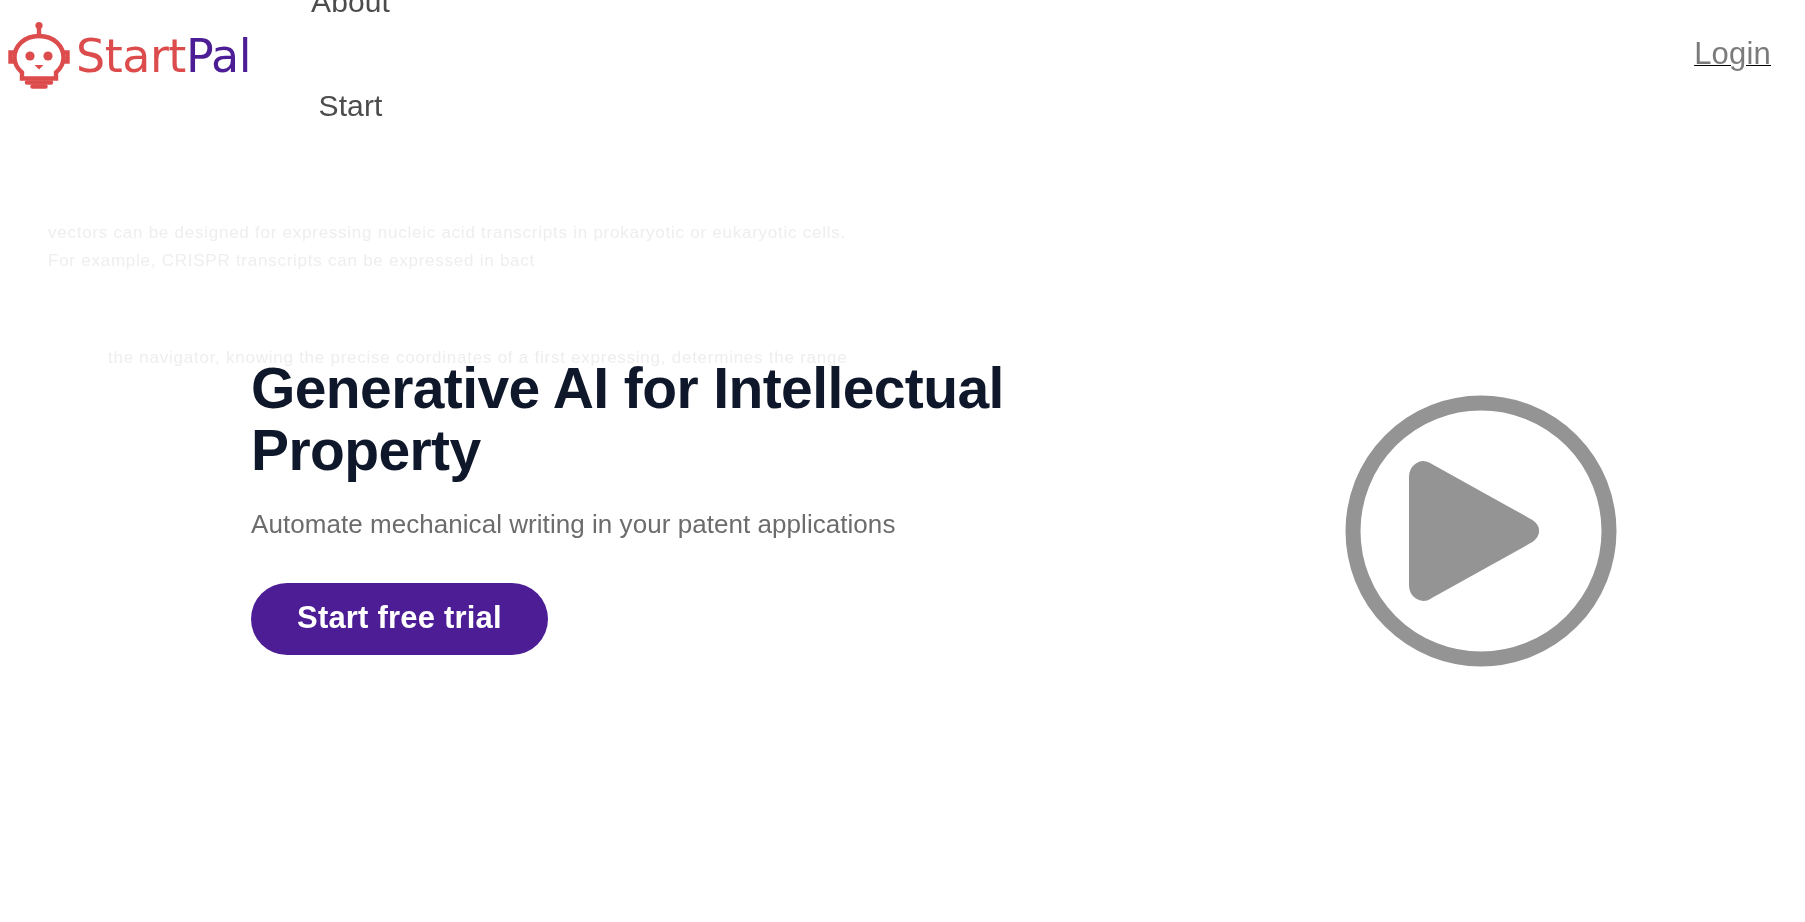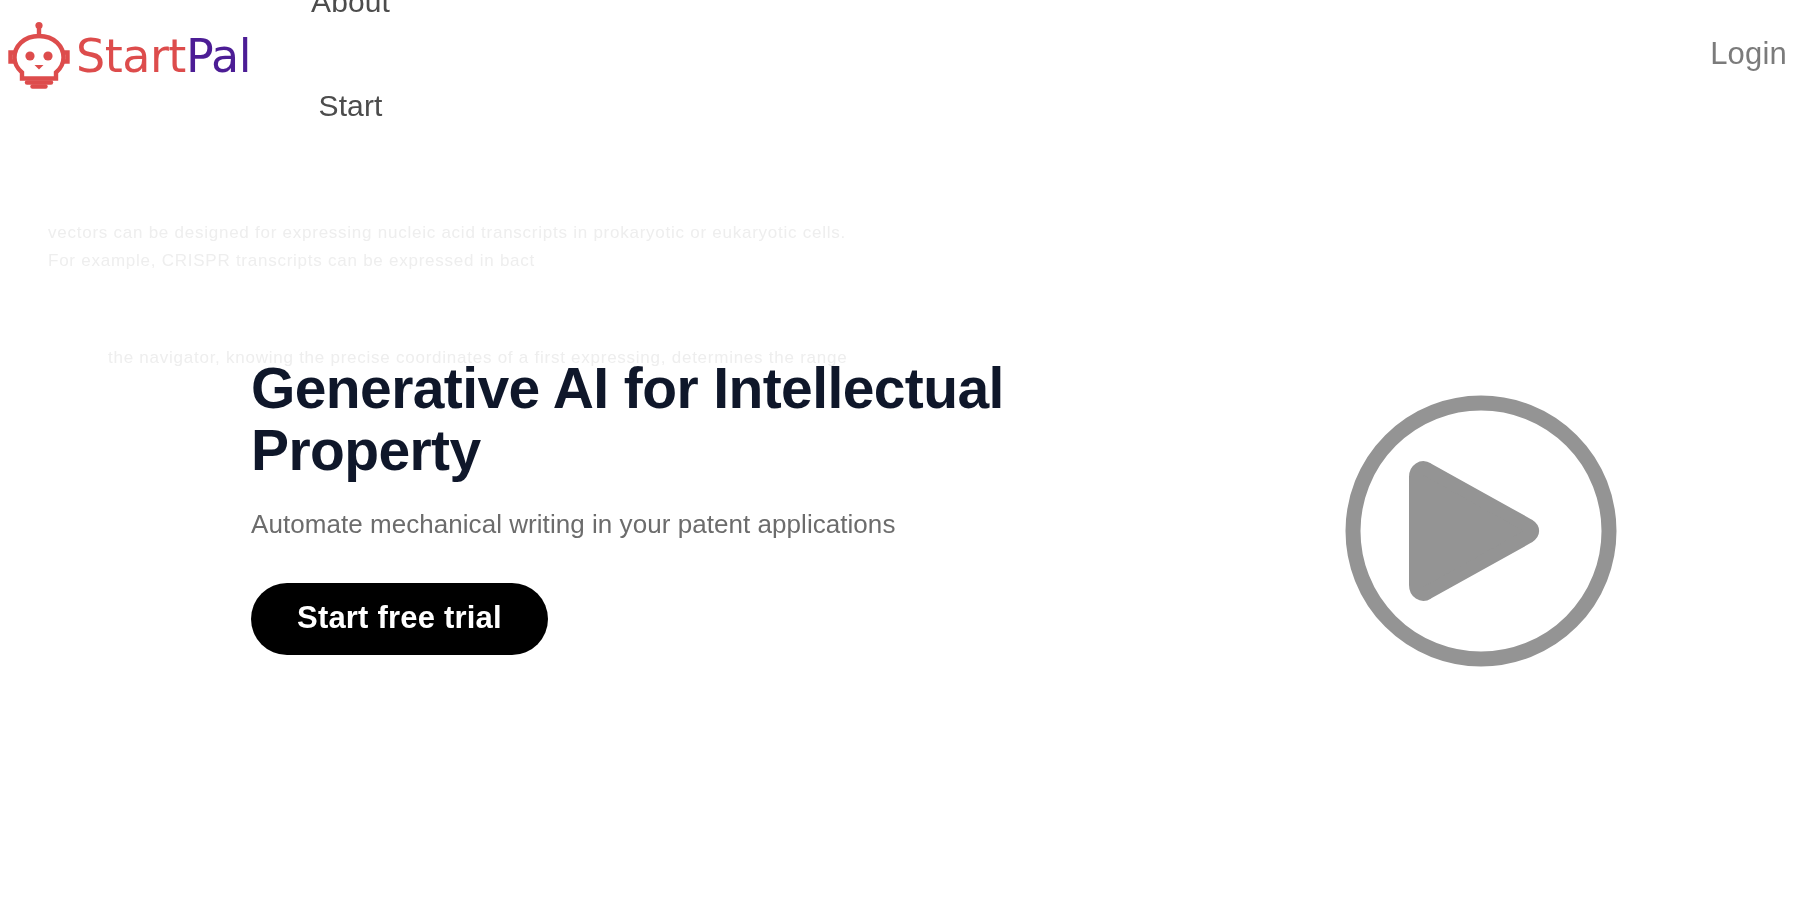--- a/index.html
+++ b/index.html
@@ -45,21 +45,21 @@
     flex-direction: column;
   }
   .nav-link {
     font-size: 30px;
     color: #4c4c4c;
     text-decoration: none;
     font-family: "Liberation Sans", sans-serif;
     letter-spacing: 0.1px;
     white-space: nowrap;
   }
-  .nav-right { margin-left: auto; margin-right: 18px; }
+  .nav-right { margin-left: auto; margin-right: 34px; text-decoration: underline; }
   .nav-login {
     font-size: 31px;
     color: #7b7b7b;
     text-decoration: none;
     letter-spacing: 0.2px;
     white-space: nowrap;
   }
 
   
   .watermark {
@@ -98,21 +98,21 @@
     line-height: 1.33;
     color: #6c6c6c;
     font-weight: 400;
     letter-spacing: 0.05px;
     max-width: 700px;
   }
   .cta-button {
     display: inline-block;
     margin-top: 41px;
     padding: 19px 46px 22px 46px;
-    background: #000000;
+    background: #4c1d95;
     color: #ffffff;
     border: none;
     border-radius: 40px;
     font-size: 31px;
     font-weight: 700;
     letter-spacing: 0.2px;
     cursor: pointer;
     font-family: "Liberation Sans", sans-serif;
     line-height: 1;
   }

